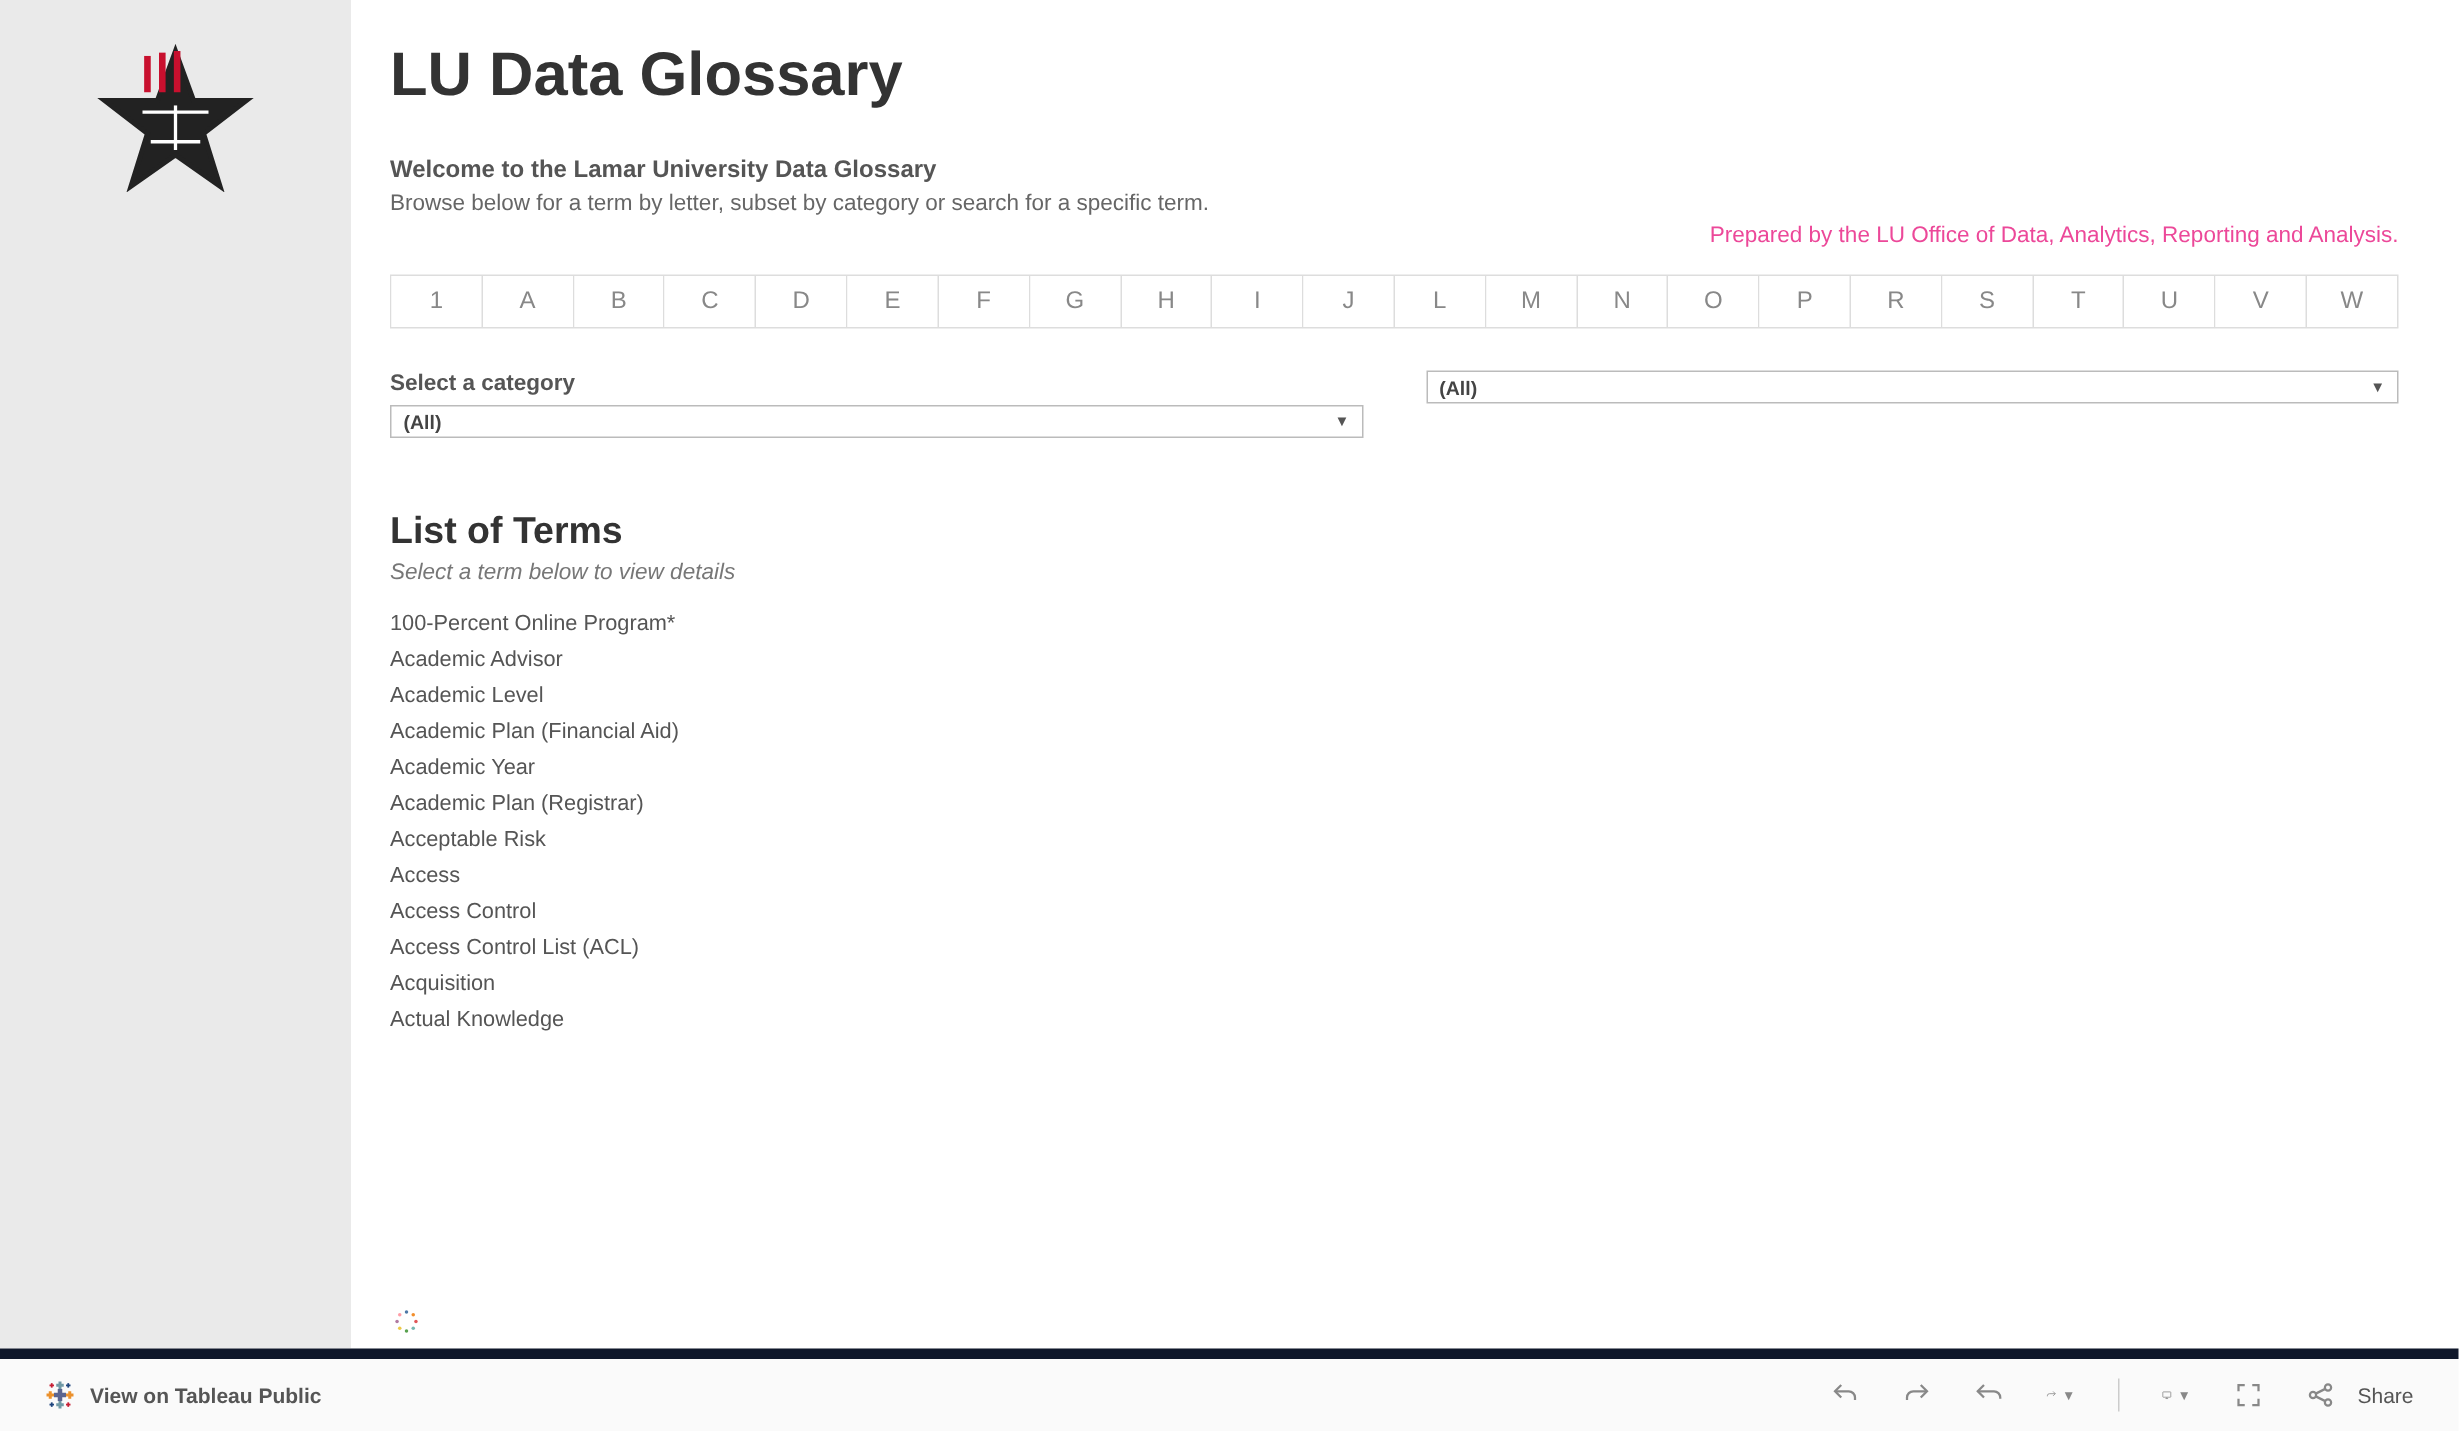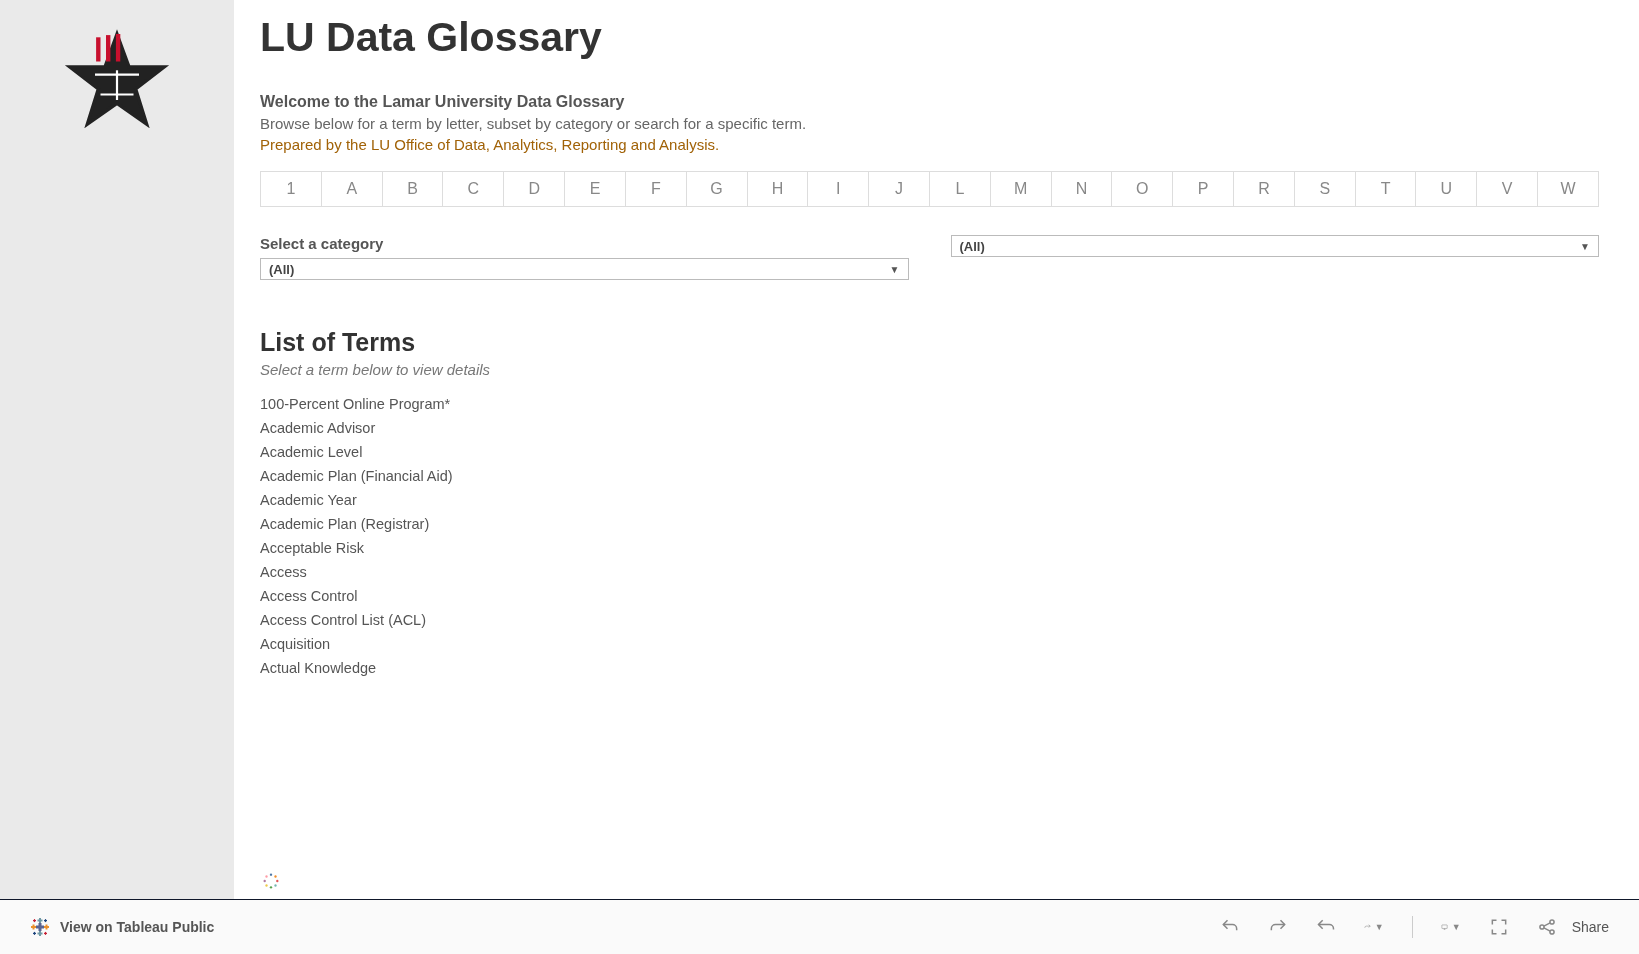--- a/index.html
+++ b/index.html
@@ -26,21 +26,21 @@
     .logo {
       position: absolute;
       left: 62px;
       top: 28px;
       width: 110px;
       height: 100px;
     }
     .main {
       position: absolute;
       left: 260px;
-      top: 14px;
+      top: 26px;
       right: 40px;
     }
     .page-title {
       font-size: 41px;
       font-weight: 700;
       color: #333;
       margin-bottom: 32px;
     }
     .welcome-text {
       font-size: 16px;
@@ -53,21 +53,22 @@
       color: #666;
       margin-bottom: 22px;
     }
     .browse-text {
       font-size: 15px;
       color: #666;
       margin-bottom: 4px;
     }
     .prepared-by {
       font-size: 15px;
-      color: #a16207;
+      color: #ec4899;
+      text-align: right;
       margin-bottom: 18px;
     }
     .letter-nav {
       display: flex;
       border: 1px solid #ddd;
       margin-bottom: 28px;
     }
     .letter-nav-item {
       flex: 1;
       text-align: center;
@@ -148,21 +149,21 @@
       width: 18px;
       height: 18px;
     }
     .bottom-bar {
       position: absolute;
       left: 0;
       bottom: 0;
       width: 100%;
       height: 55px;
       background: #fafafa;
-      border-top: 1px solid #0f172a;
+      border-top: 7px solid #0f172a;
       display: flex;
       align-items: center;
       justify-content: space-between;
       padding: 0 30px;
       margin-top: 20px;
     }
     .bottom-left {
       display: flex;
       align-items: center;
       gap: 10px;

